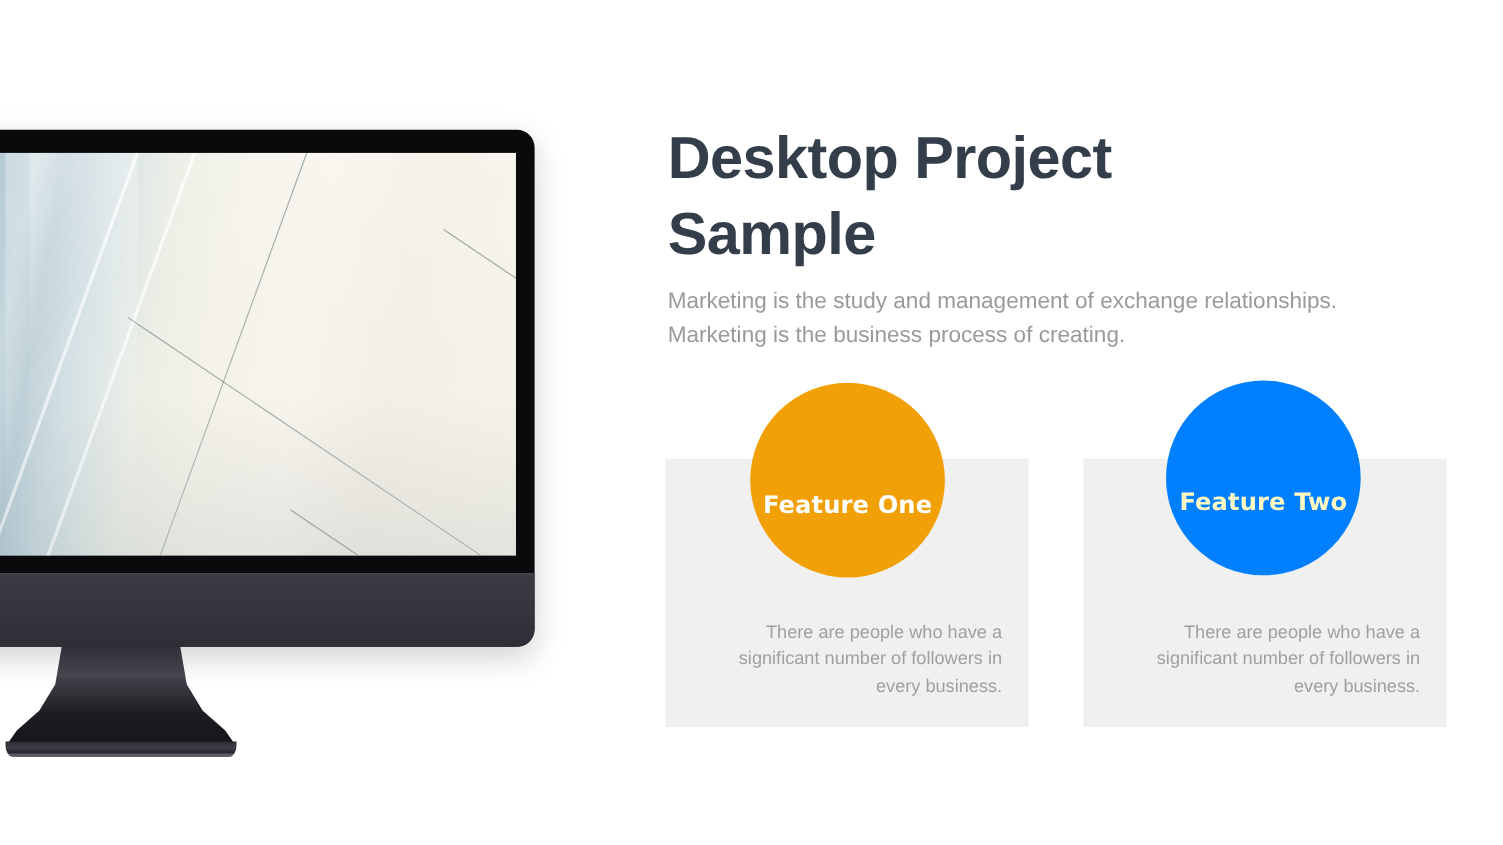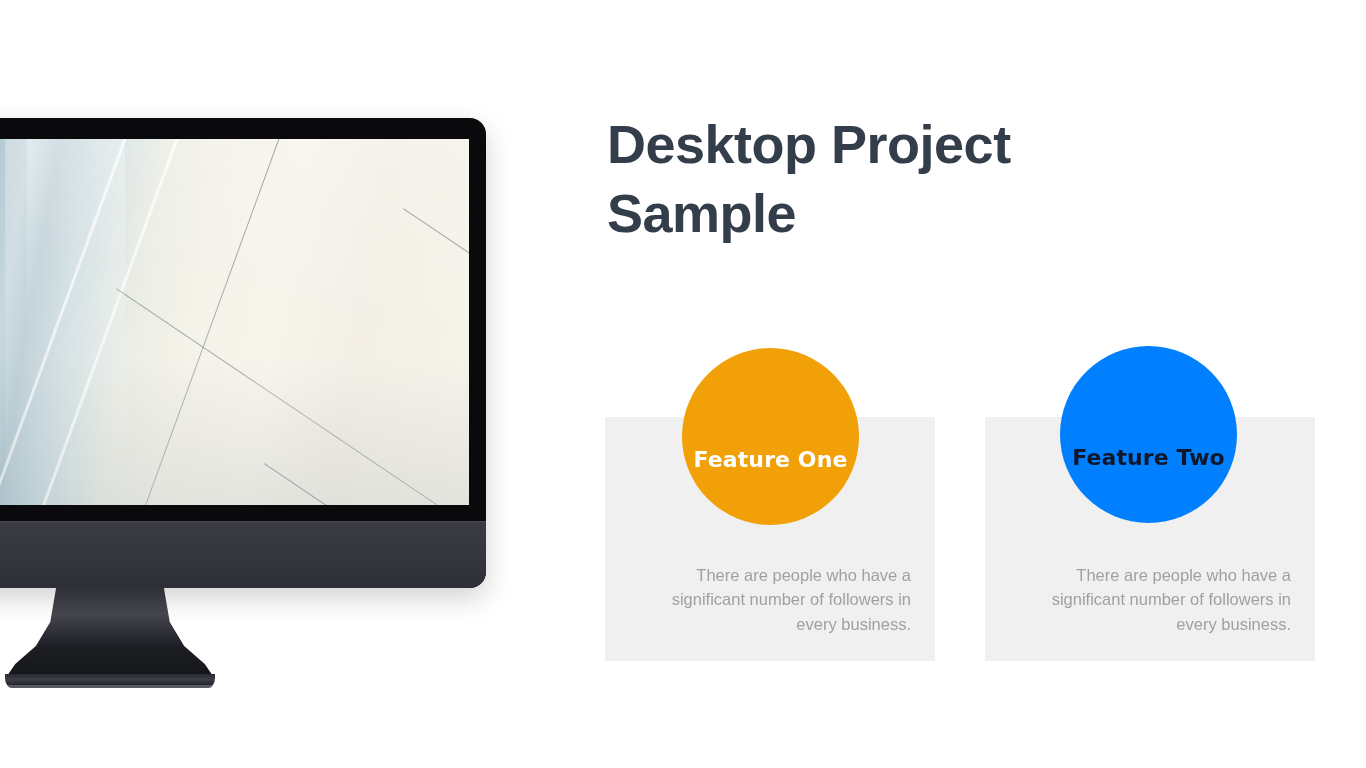--- a/index.html
+++ b/index.html
@@ -292,34 +292,35 @@
     </div>
 
     <div class="stand-neck"></div>
     <div class="stand-foot"></div>
   </div>
 
   <div class="content">
 
     <h1 class="title" style="color: rgb(52, 61, 74);">Desktop Project Sample</h1>
 
+    <p class="subtitle" style="color: rgb(154, 154, 158);">Marketing is the study and management of exchange relationships. Marketing is the business process of creating.</p>
 
     <div class="cards">
 
       <div class="card card-1" style="background-color: rgb(240, 240, 240);">
         <p class="card-text">There are people who have a significant number of followers in every business.</p>
       </div>
 
       <div class="card card-2" style="background-color: rgb(240, 240, 240);">
         <p class="card-text">There are people who have a significant number of followers in every business.</p>
       </div>
 
       <div class="badge badge-1" style="background-color: rgb(242, 160, 7);">
         <span class="badge-label" style="color: rgb(255, 255, 255);">Feature One</span>
       </div>
 
       <div class="badge badge-2" style="background-color: rgb(0, 128, 255);">
-        <span class="badge-label" style="color: #0f172a;">Feature Two</span>
+        <span class="badge-label" style="color: #fef9c3;">Feature Two</span>
       </div>
 
     </div>
   </div>
 </div>
 
 </body></html>

